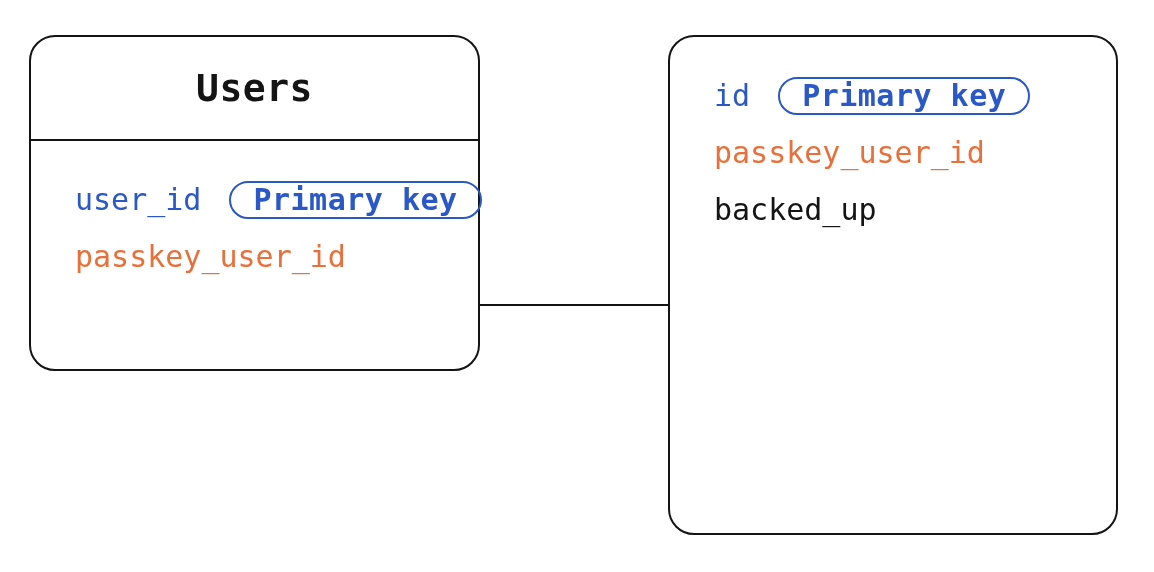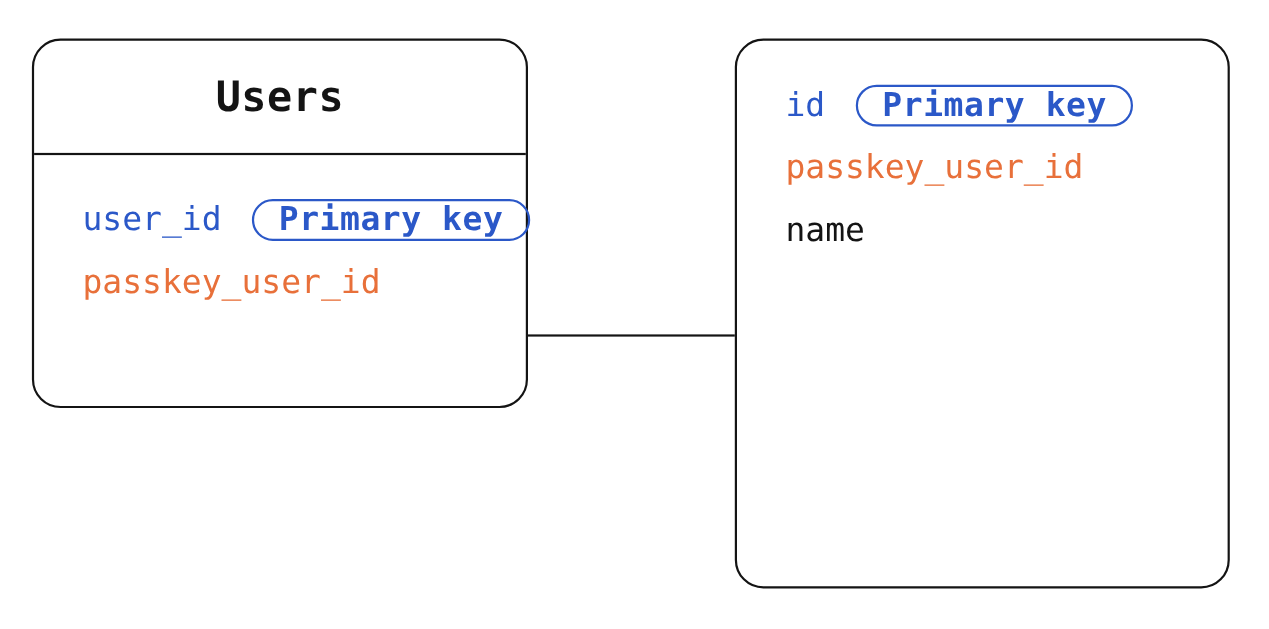--- a/index.html
+++ b/index.html
@@ -94,18 +94,18 @@
   <div class="table table-creds">
     <div class="table-fields">
       <div class="field-row">
         <span class="field-name pk">id</span>
         <span class="pk-badge">Primary key</span>
       </div>
       <div class="field-row">
         <span class="field-name fk">passkey_user_id</span>
       </div>
       <div class="field-row">
-        <span class="field-name">name</span>
+        <span class="field-name">backed_up</span>
       </div>
     </div>
   </div>
 
 </div>
 
 </body></html>

